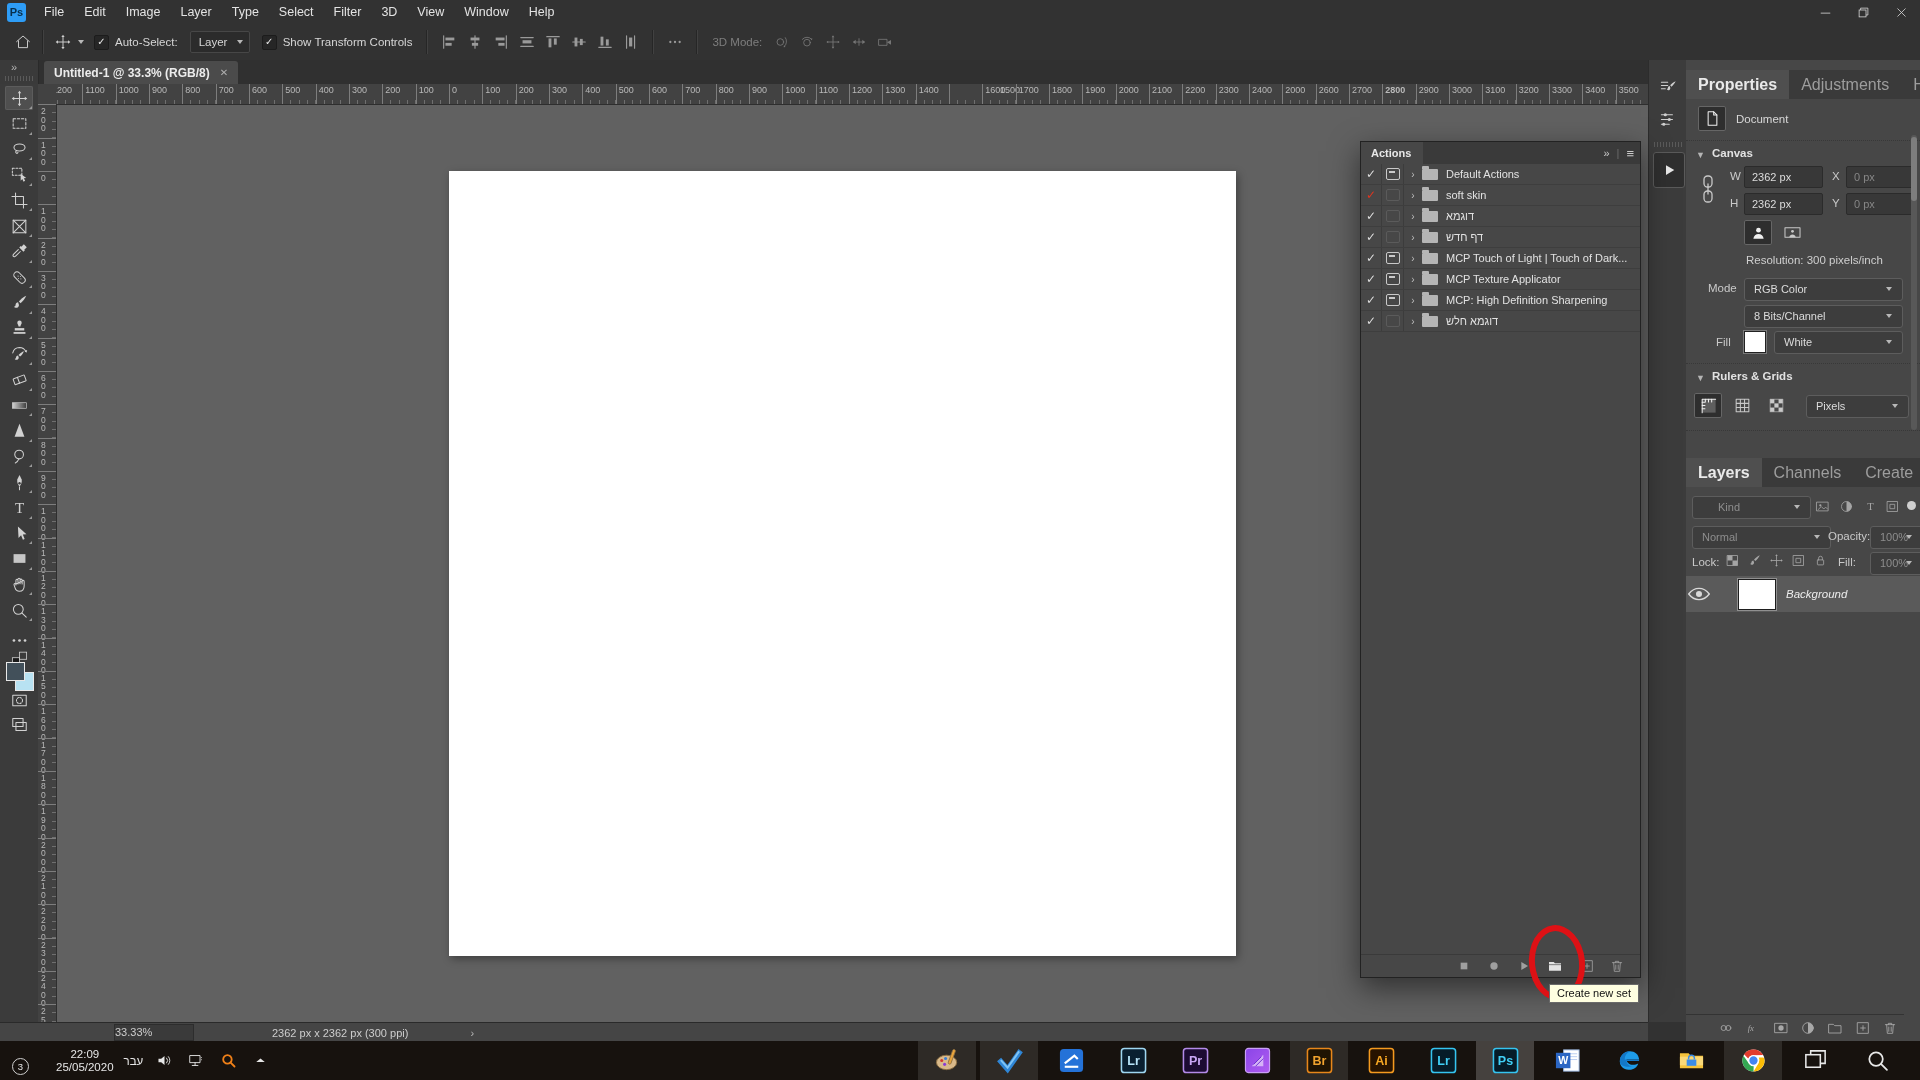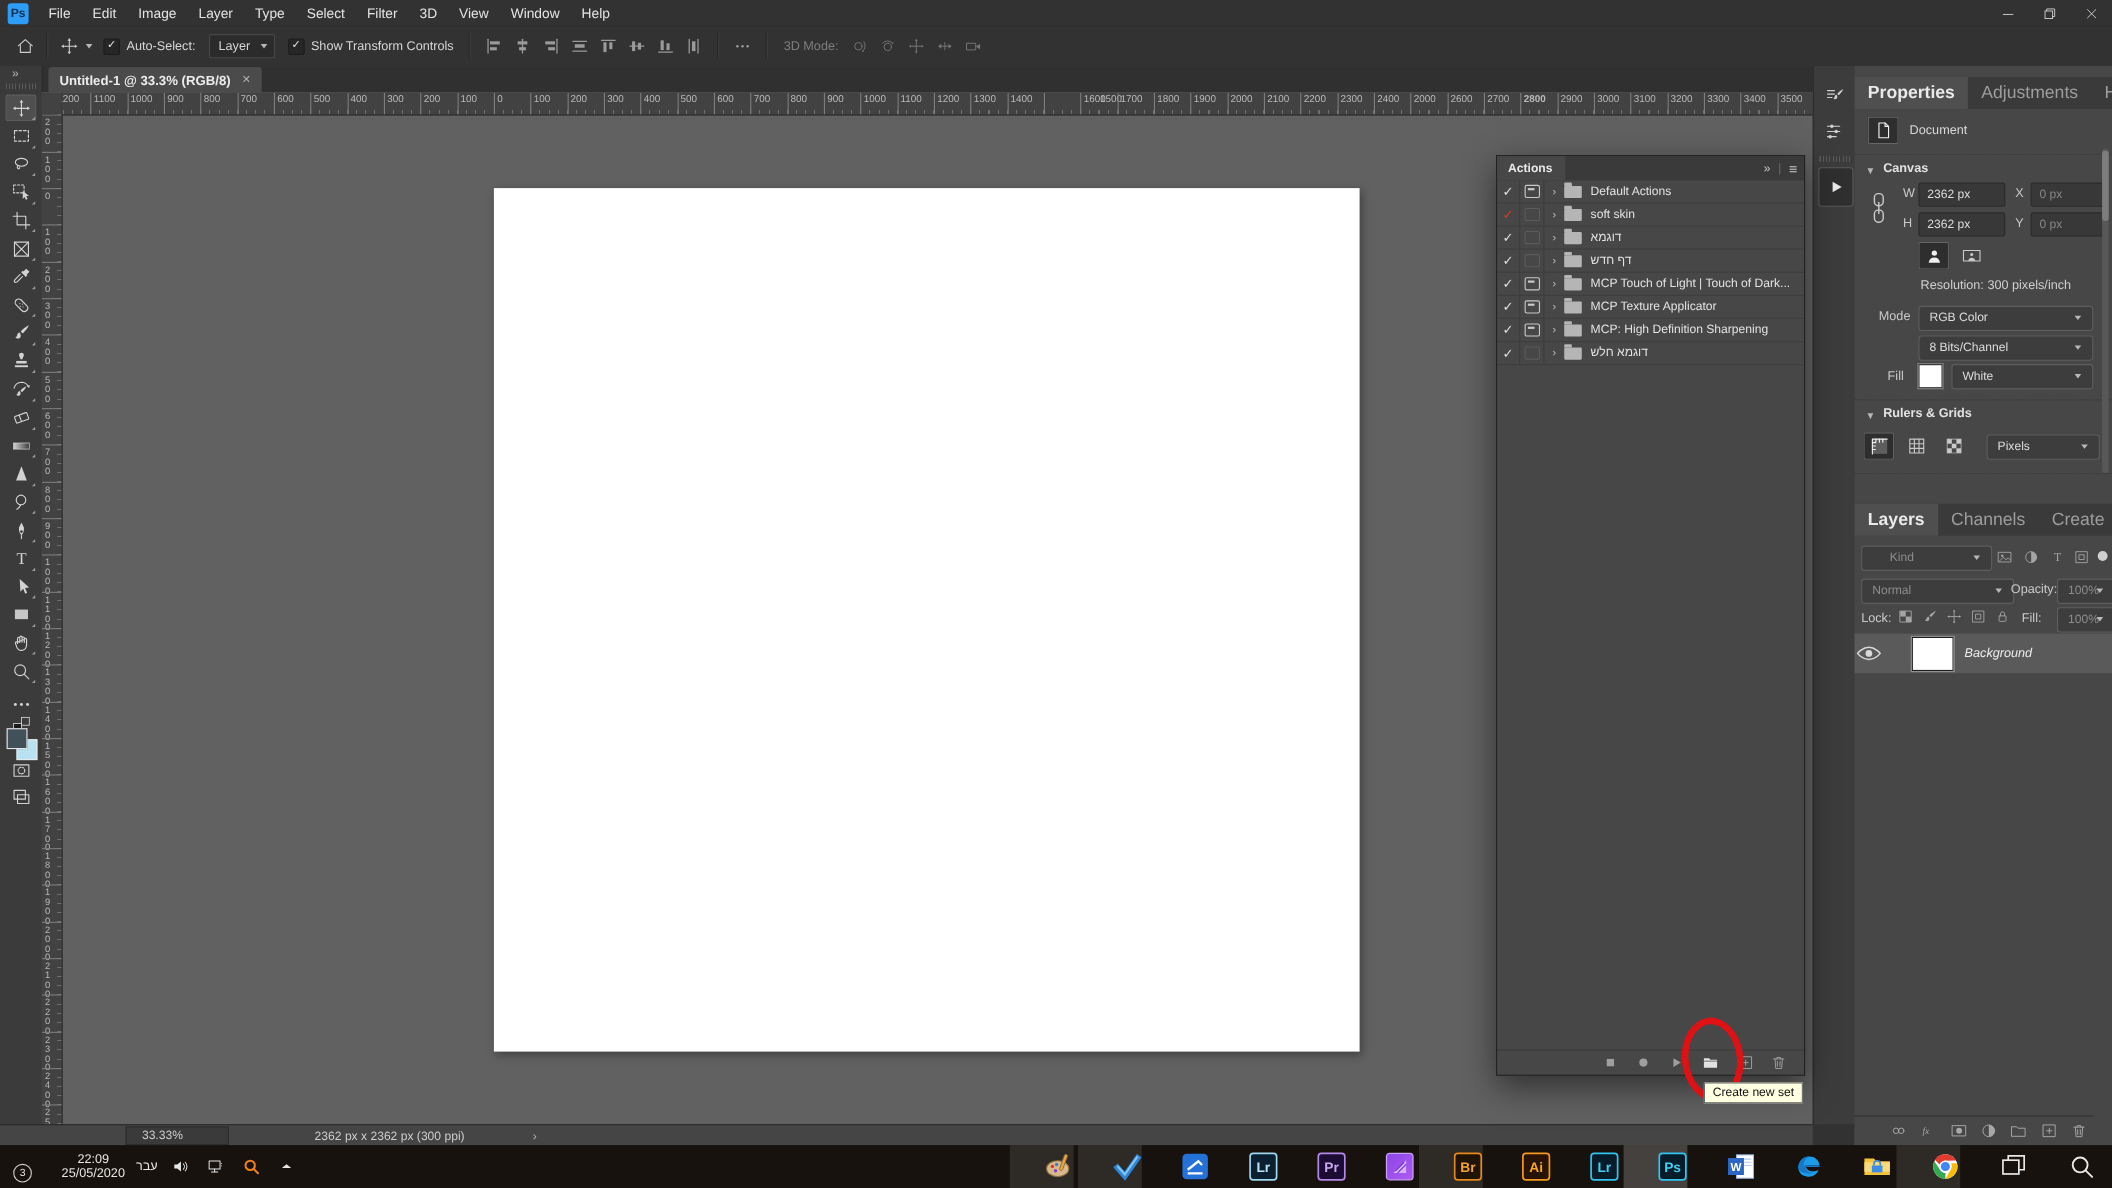--- a/index.html
+++ b/index.html
@@ -109,21 +109,21 @@
   #layerlock{margin-left:auto;margin-right:10px;color:#d0d0d0;}
   #layersbottom{position:absolute;left:0;top:954px;width:218px;height:27px;border-top:1px solid #333;background:#474747;display:flex;align-items:center;padding-left:26px;box-sizing:border-box;}
   #layersbottom .mini-ic{margin:0 4.5px;color:#a8a8a8;}
   .lockrow-ic{width:17px;height:17px;color:#a5a5a5;margin:0 3px;display:inline-flex;}
   .lockrow-ic svg{width:15px;height:15px;}
 
   
   #statusbar{left:0;top:1022px;width:1648px;height:19px;background:#454545;border-top:1px solid #2a2a2a;
              display:flex;align-items:center;font-size:11px;color:#cdcdcd;}
   #statusbar .zoombox{margin-left:114px;width:78px;height:15px;background:#3a3a3a;border:1px solid #2d2d2d;
-                      line-height:15px;padding-left:14px;}
+                      line-height:15px;padding-left:0;}
   #statusbar .docinfo{margin-left:78px;}
   #statusbar .chev{margin-left:62px;color:#b5b5b5;}
 
   
   #actionspanel{left:1360px;top:141px;width:281px;height:837px;background:#474747;border:1px solid #222;
                 box-shadow:0 10px 28px rgba(0,0,0,.5);box-sizing:border-box;}
   #ap-header{position:relative;height:22px;background:#3a3a3a;}
   #ap-tab{position:absolute;left:0;top:0;height:22px;background:#474747;padding:0 12px 0 10px;font-size:11px;
           font-weight:bold;color:#e8e8e8;line-height:22px;}
   #ap-icons{position:absolute;right:6px;top:0;height:22px;display:flex;align-items:center;color:#c9c9c9;font-size:11px;gap:7px;}
@@ -151,21 +151,21 @@
   #tray{position:absolute;left:0;top:0;height:39px;display:flex;align-items:center;padding-left:12px;gap:10px;color:#e6e6e6;}
   #badge{position:relative;width:34px;height:24px;}
   #badge .bubble{position:absolute;right:0;top:0;color:#e6e6e6;}
   #badge .num{position:absolute;left:0;bottom:-2px;width:15px;height:15px;border:1px solid #cfcfcf;border-radius:50%;
               font-size:9.5px;line-height:15px;text-align:center;background:#17120e;}
   #clock{text-align:center;font-size:11.5px;line-height:13px;}
   #lang{font-size:11.5px;}
   .tray-ic{width:22px;height:22px;display:flex;align-items:center;justify-content:center;color:#e6e6e6;}
   .tray-ic svg{width:17px;height:17px;}
   #taskapps{position:absolute;left:918px;top:0;height:39px;display:flex;}
-  .tapp{width:58px;height:39px;display:flex;align-items:center;justify-content:flex-end;margin-right:4px;}
+  .tapp{width:58px;height:39px;display:flex;align-items:center;justify-content:center;margin-right:4px;}
   .tapp svg{width:27px;height:27px;}
   .tapp.running{background:rgba(255,255,255,.10);}
   .tapp.active{background:rgba(255,255,255,.20);}
   .adobe-tile{font-weight:bold;font-size:13px;}
 </style>
 </head>
 <body>
 
 <div id="root">
 

